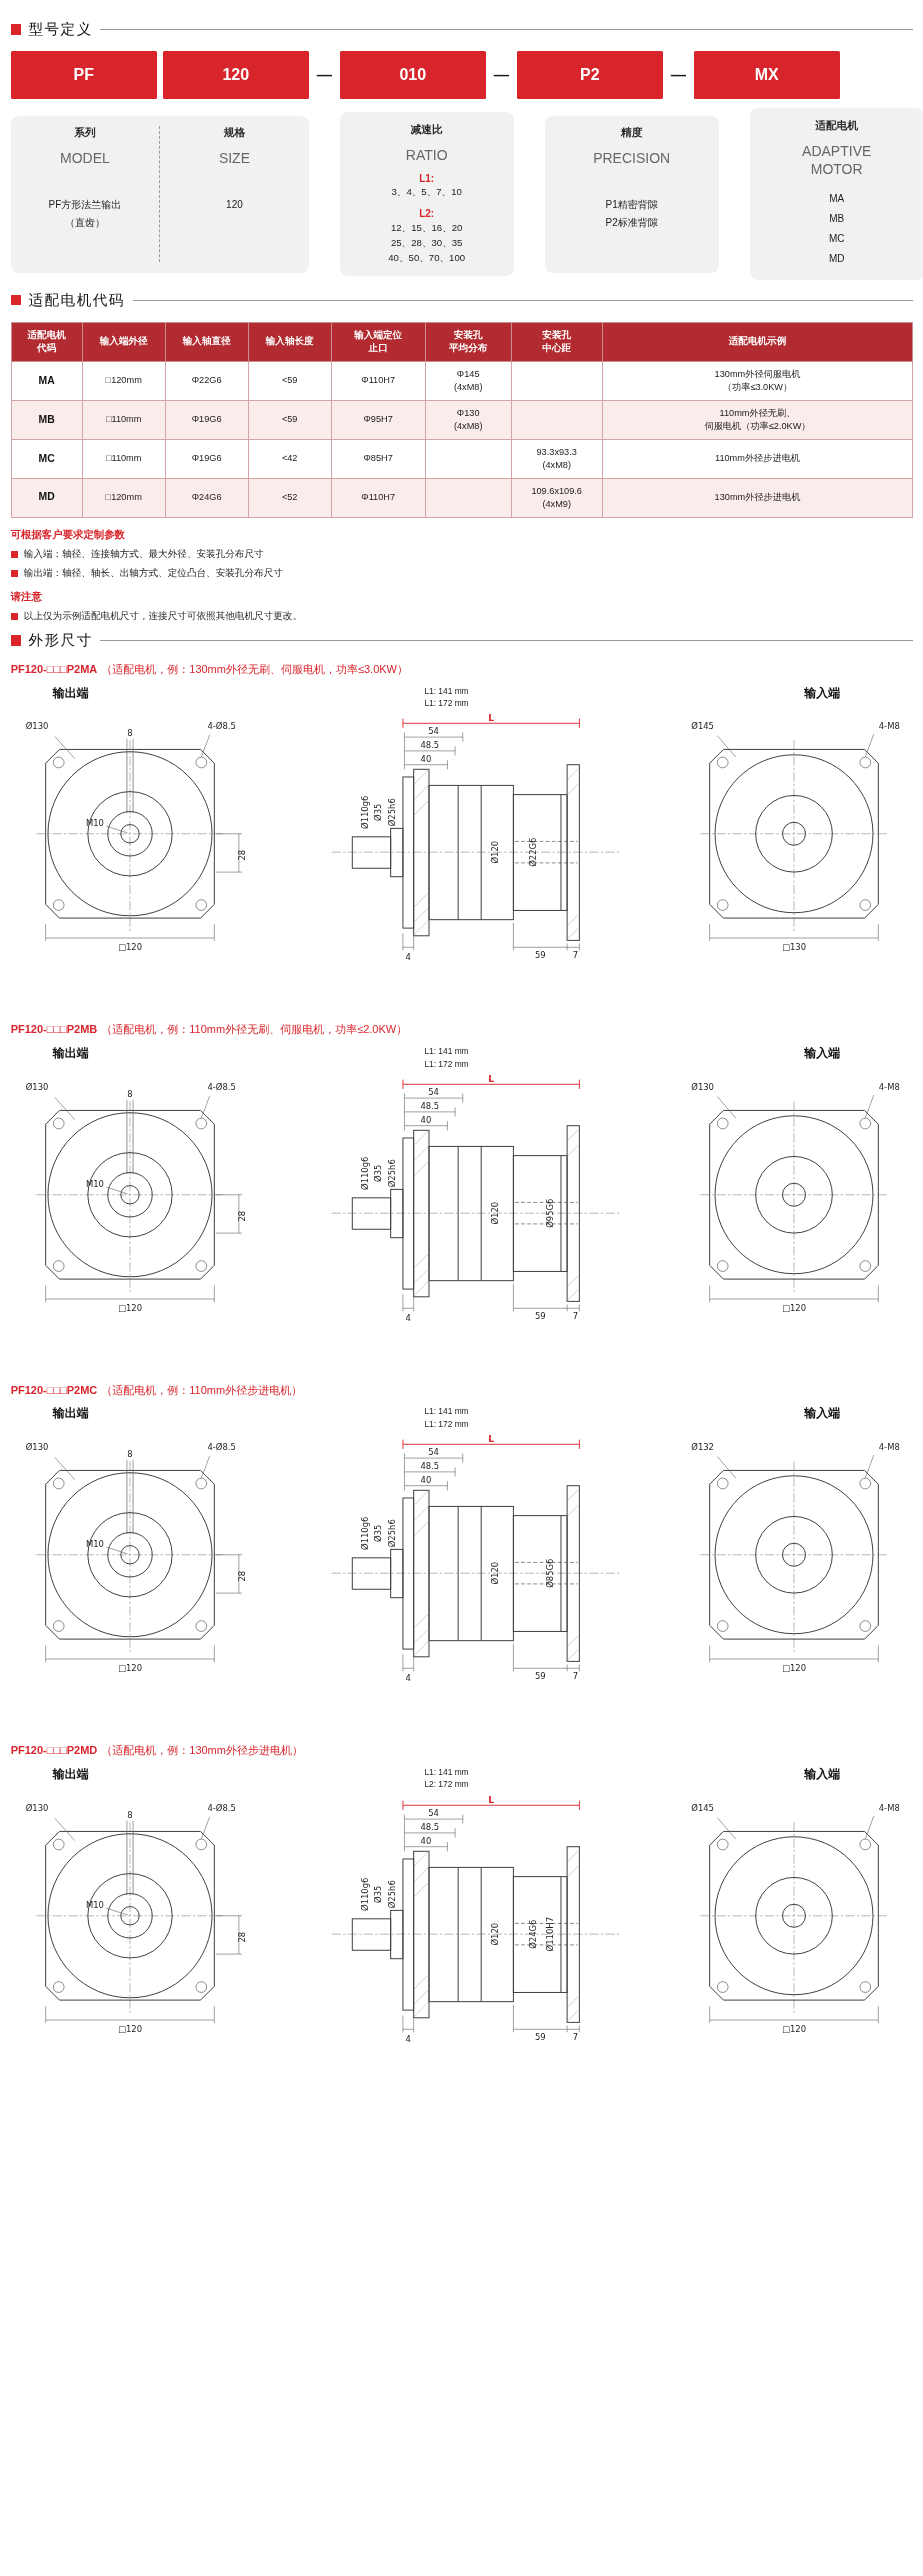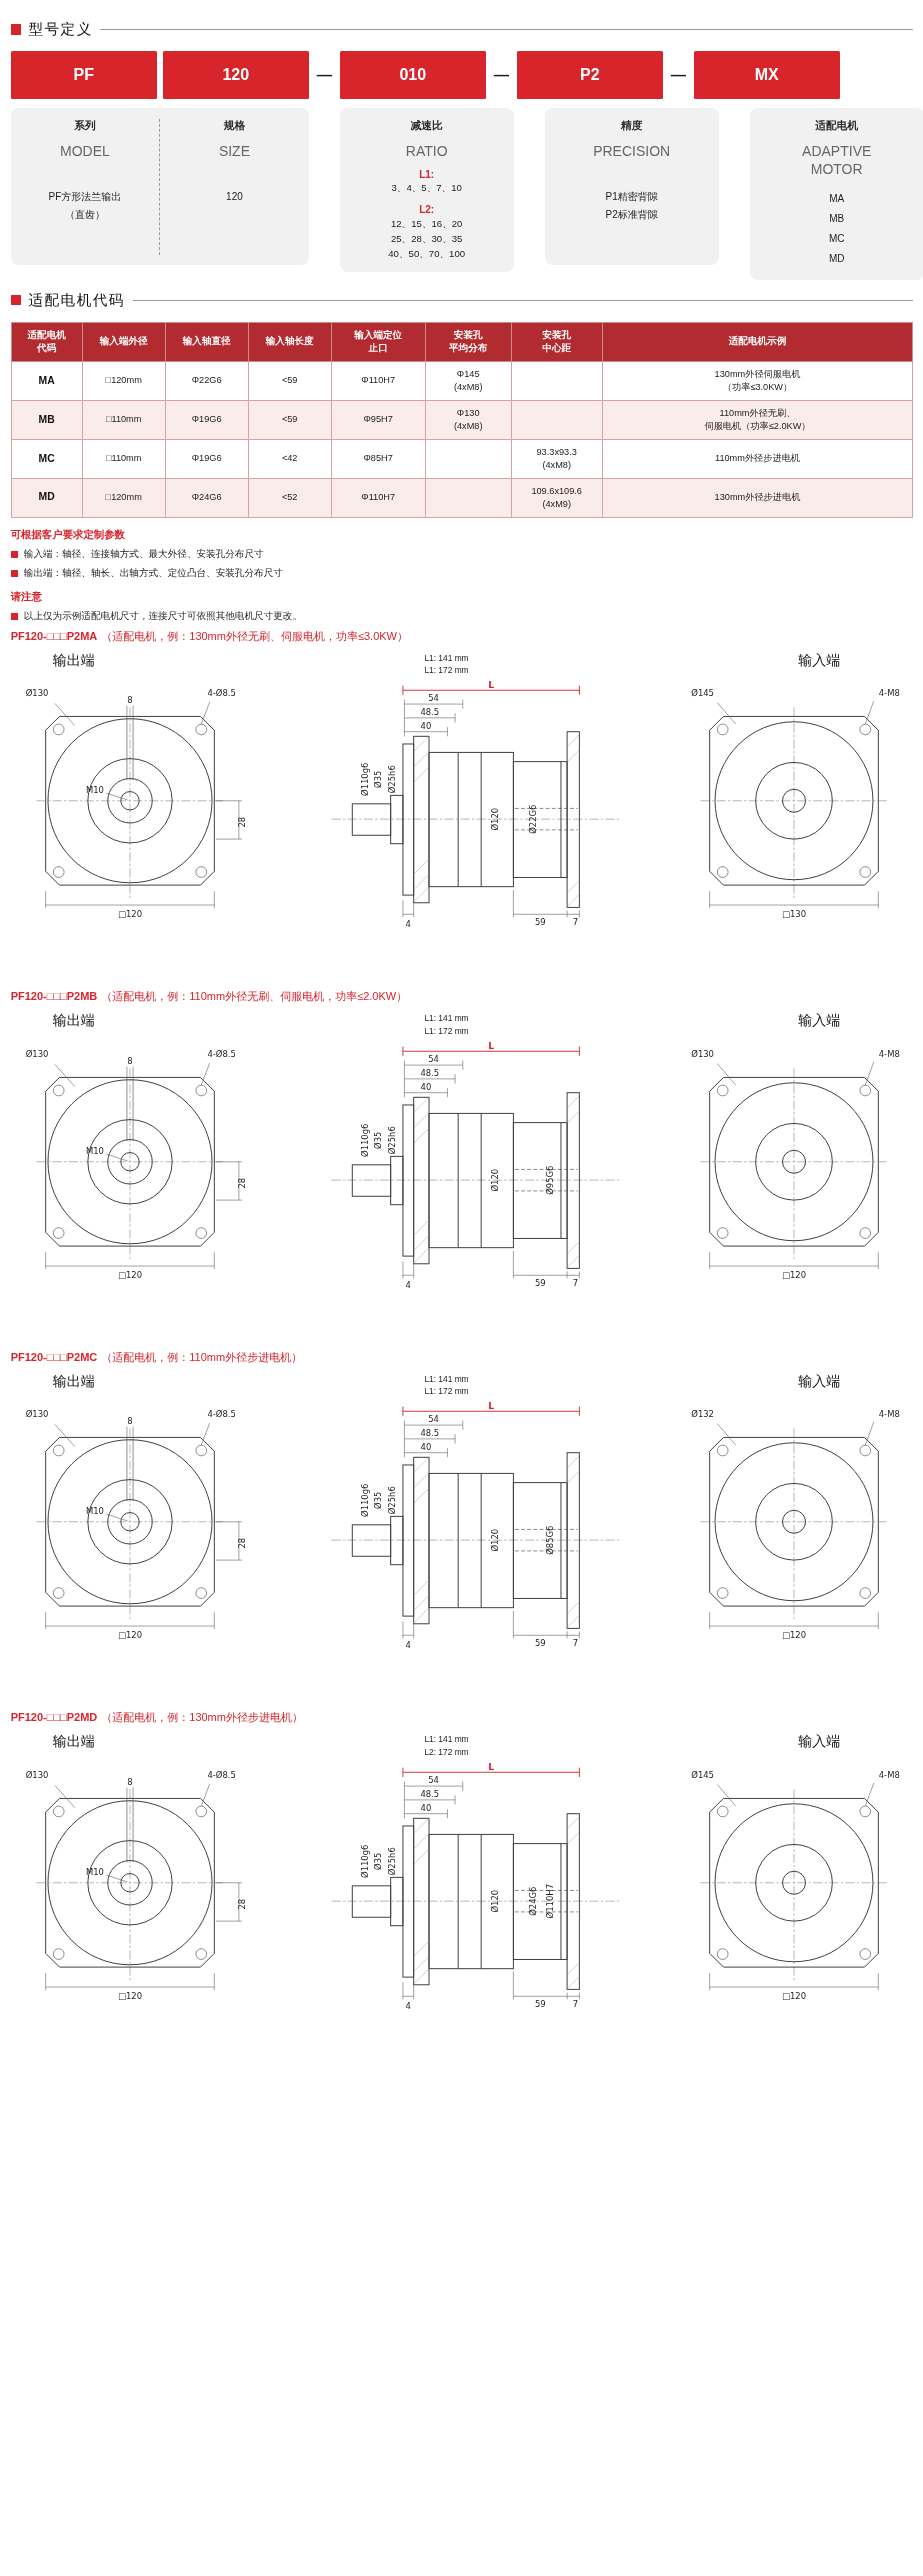--- a/index.html
+++ b/index.html
@@ -10,21 +10,21 @@
   .sec-head{display:flex;align-items:center;margin:7.7px 0 12.3px;}
   .bullet{width:10.7px;height:10.7px;background:var(--red);margin-right:7px;flex:none;}
   .sec-title{font-size:14.6px;font-weight:normal;color:#121212;letter-spacing:1.5px;white-space:nowrap;}
   .sec-rule{flex:1;height:0.8px;background:#9a9a9a;margin-left:7.7px;}
   
   .codes-row{display:flex;align-items:center;margin:3.1px 0 9.2px;}
   .code-box{width:146px;height:48px;background:var(--red);color:#fff;font-size:16px;font-weight:bold;
             display:flex;align-items:center;justify-content:center;flex:none;border-radius:1.5px;}
   .gap8{width:6.1px;flex:none;}
   .code-dash{width:31px;flex:none;text-align:center;font-size:15.3px;font-weight:bold;color:#1a1a1a;}
-  .cards-row{display:flex;align-items:flex-start;margin-bottom:10.7px;}
+  .cards-row{display:flex;align-items:center;margin-bottom:10.7px;}
   .spacer40{width:31px;flex:none;}
   .card{background:#f1f1f2;border-radius:7.7px;min-height:157px;padding:10.7px 6.1px;text-align:center;flex:none;}
   .card-two{width:298px;display:flex;padding:10.7px 0;}
   .card-half{flex:1;padding:0 7.7px;}
   .card-half + .card-half{border-left:0.8px dashed #9a9a9a;}
   .w190{width:174px;}
   .c-cn{font-size:10.7px;font-weight:bold;color:#2b2b2b;}
   .c-en{font-size:14px;color:#666;margin-top:9px;white-space:pre-line;line-height:1.3;}
   .c-val{font-size:10px;color:#1c1c1c;margin-top:28px;white-space:pre-line;line-height:1.8;}
   .c-val.mt14{margin-top:10.7px;line-height:2.0;}
@@ -39,21 +39,21 @@
   .motor td.code{font-weight:bold;font-size:10.4px;color:#111;}
   
   .note-title{color:var(--red);font-size:10.4px;font-weight:bold;margin:10px 0 3.1px;}
   .note-line{display:flex;align-items:center;margin:6.1px 0;font-size:9.6px;color:#1d1d1d;}
   .note-sq{width:7px;height:7px;background:var(--red);margin-right:6.1px;flex:none;}
   
   .drawing{margin:6.1px 0 54px;}
   .d-title{font-size:11px;color:var(--red);margin:1.5px 0 7.7px;font-weight:bold;}
   .d-note{font-weight:normal;margin-left:4px;}
   .d-head{display:flex;justify-content:space-between;align-items:flex-start;padding:0 73px 0 42px;}
-  .port-label{font-size:14px;font-weight:normal;color:#111;text-align:right;}
+  .port-label{font-size:12px;font-weight:bold;color:#111;text-align:right;}
   .len-block{font-size:8.4px;color:#222;line-height:1.5;text-align:left;}
   .d-views{display:flex;justify-content:space-between;align-items:flex-start;padding:0 4.6px;margin-top:1.5px;}
   svg text{font-size:11px;fill:#1e1e1e;font-family:"DejaVu Sans","Liberation Sans",sans-serif;}
   svg text.red{fill:var(--red);font-weight:bold;font-size:12px;}
   .ln{fill:none;stroke:#3f3f3f;stroke-width:1.3;}
   .lnthin{fill:none;stroke:#5a5a5a;stroke-width:0.9;}
   .hat{stroke:#9a9a9a;stroke-width:0.6;fill:none;}
   .cl{stroke:#8a8a8a;stroke-width:0.8;stroke-dasharray:12 3 3 3;fill:none;}
   .dim{stroke:#666;stroke-width:0.8;fill:none;}
   .dash{stroke:#555;stroke-width:0.9;stroke-dasharray:5 3;fill:none;}
@@ -217,20 +217,25 @@
   <div class="note-line">
     <span class="note-sq"></span>
     <span>输出端：轴径、轴长、出轴方式、定位凸台、安装孔分布尺寸</span>
   </div>
   <div class="note-title">请注意</div>
   <div class="note-line">
     <span class="note-sq"></span>
     <span>以上仅为示例适配电机尺寸，连接尺寸可依照其他电机尺寸更改。</span>
   </div>
 
+  <div class="sec-head">
+    <span class="bullet"></span>
+    <span class="sec-title">外形尺寸</span>
+    <span class="sec-rule"></span>
+  </div>
 
   <section class="drawing">
     <h3 class="d-title"><span>PF120-□□□P2MA</span><span class="d-note">（适配电机，例：130mm外径无刷、伺服电机，功率≤3.0KW）</span></h3>
     <div class="d-head">
       <div class="port-label">输出端</div>
       <div class="len-block">
         <div>L1: 141 mm</div>
         <div>L1: 172 mm</div>
       </div>
       <div class="port-label">输入端</div>

